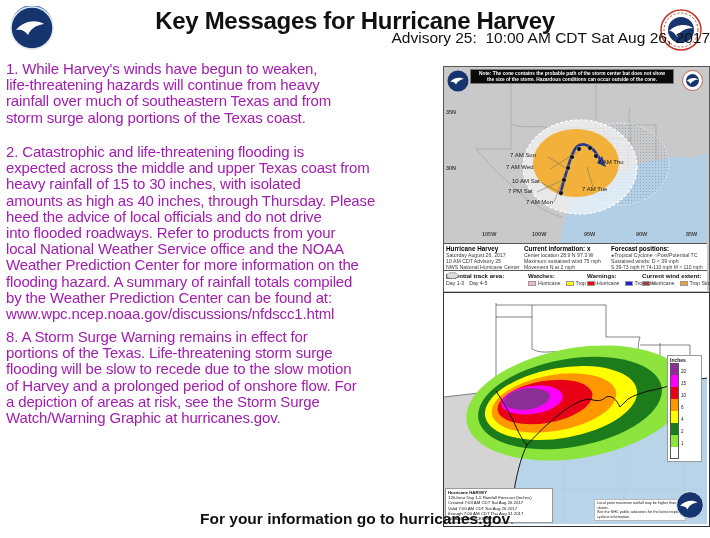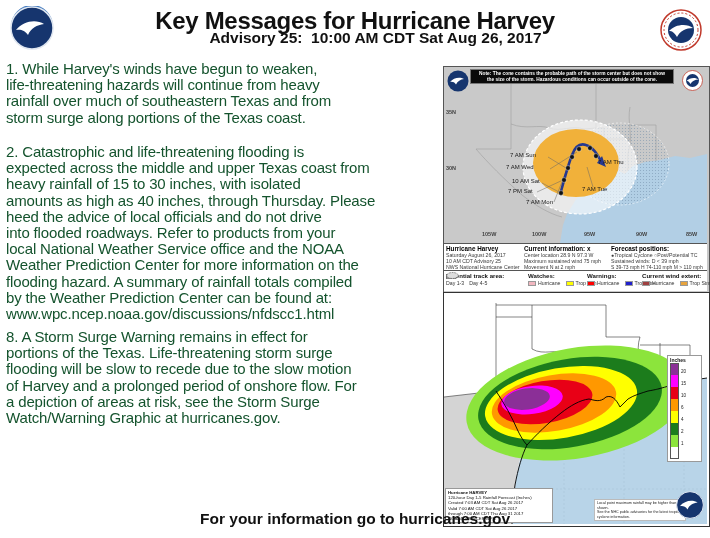--- a/index.html
+++ b/index.html
@@ -1,21 +1,21 @@
 <!DOCTYPE html>
 <html><head>
 <meta charset="utf-8">
 <style>
   html,body{margin:0;padding:0;background:#fff;}
   #page{position:relative;width:710px;height:538px;background:#fff;overflow:hidden;
         font-family:"Liberation Sans",sans-serif;color:#111;}
   .abs{position:absolute;}
   .title{left:0;right:0;top:7px;text-align:center;font-size:24px;font-weight:bold;letter-spacing:-0.3px;}
-  .subtitle{left:0;right:0;top:29px;text-align:center;font-size:15.5px;font-weight:bold;white-space:pre;margin-left:41px;}
-  .msg{left:6px;width:434px;font-size:15px;line-height:16.2px;white-space:pre-line;letter-spacing:-0.15px;color:#14532d;}
+  .subtitle{left:0;right:0;top:29px;text-align:right;font-size:15.5px;font-weight:normal;white-space:pre;margin-left:41px;}
+  .msg{left:6px;width:434px;font-size:15px;line-height:16.2px;white-space:pre-line;letter-spacing:-0.15px;color:#a21caf;}
   .footer{left:0;right:0;top:510px;text-align:center;font-size:15.5px;font-weight:bold;}
   
   #tmap{left:443px;top:66px;width:265px;height:225px;border:1px solid #555;background:#c9c9c9;}
   #tmap svg{position:absolute;left:0;top:0;}
   .notebar{left:26px;top:2px;width:198px;background:#0a0a0a;color:#fff;font-size:4.8px;
            line-height:5.6px;font-weight:bold;text-align:center;padding:1px 2px;border:1px solid #777;}
   .tl{font-size:6px;color:#1a1a1a;white-space:nowrap;}
   .ll{font-size:5.5px;color:#444;font-weight:bold;white-space:nowrap;}
   .tinfo{left:0;top:176px;width:263px;height:27px;background:#fff;border-top:1px solid #555;}
   .tcol{position:absolute;top:1px;}

